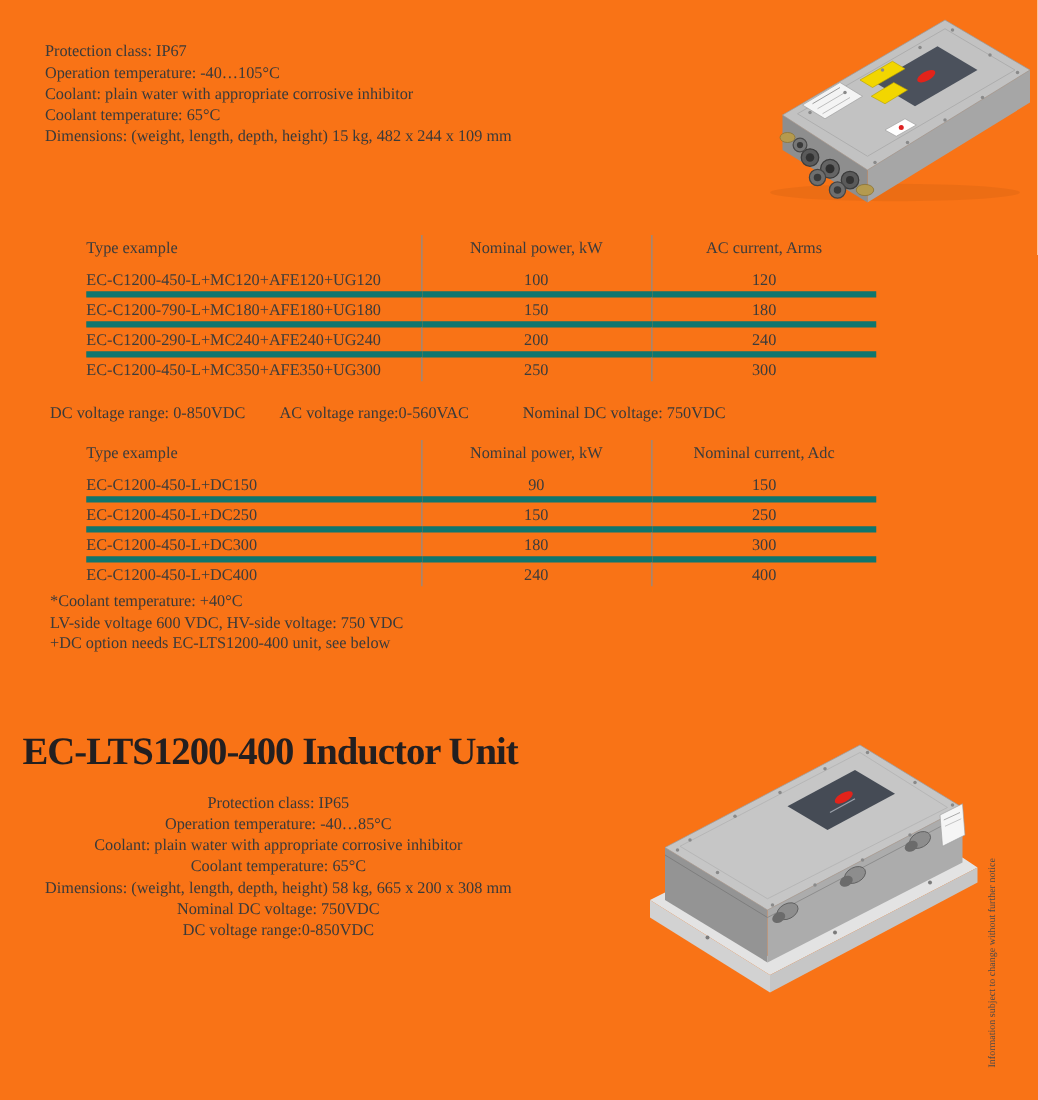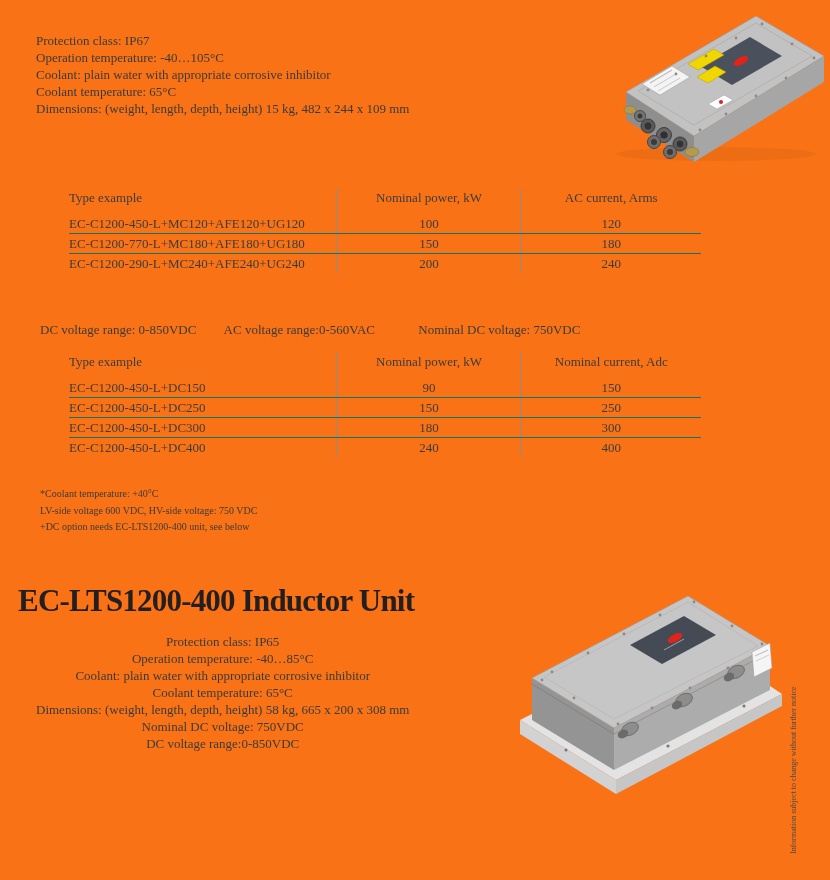--- a/index.html
+++ b/index.html
@@ -16,28 +16,28 @@
   }
   table.spec-table th {
     font-weight:normal; vertical-align:top; padding:2px 0 0 0; height:24px;
   }
   table.spec-table td { height:19px; padding:0; vertical-align:middle; }
   table.spec-table th:first-child, table.spec-table td:first-child { text-align:left; }
   table.spec-table th:nth-child(2), table.spec-table td:nth-child(2),
   table.spec-table th:nth-child(3), table.spec-table td:nth-child(3) { text-align:center; }
   table.spec-table th:nth-child(2), table.spec-table td:nth-child(2),
   table.spec-table th:nth-child(3), table.spec-table td:nth-child(3) { border-left:1px solid #8c8c8c; }
-  table.spec-table tbody tr:not(:last-child) td { border-bottom:1px solid #0f766e; }
+  table.spec-table tbody tr:not(:last-child) td { border-bottom:5px solid #0f766e; }
 
   .voltage-line { position:absolute; left:40px; top:322px; font-size:13px; white-space:nowrap; }
   .voltage-line span { display:inline-block; }
   .voltage-line span + span { margin-left:24px; }
   .voltage-line span:last-child { margin-left:40px; }
 
-  .footnotes { position:absolute; left:40px; top:486px; font-size:10px; line-height:16.5px; }
+  .footnotes { position:absolute; left:40px; top:473px; font-size:13px; line-height:16.5px; }
 
   .section-title {
     position:absolute; left:18px; top:583px;
     font-size:31px; font-weight:bold; letter-spacing:-0.8px; color:#231f20; white-space:nowrap;
   }
 
   .side-note {
     position:absolute; left:798px; bottom:26px;
     transform-origin:0 100%; transform:rotate(-90deg);
     font-size:8px; color:#4a4a4a; white-space:nowrap;
@@ -128,28 +128,33 @@
         <th>AC current, Arms</th>
       </tr>
     </thead>
     <tbody>
       <tr>
         <td>EC-C1200-450-L+MC120+AFE120+UG120</td>
         <td>100</td>
         <td>120</td>
       </tr>
       <tr>
-        <td>EC-C1200-770-L+MC180+AFE180+UG180</td>
+        <td>EC-C1200-790-L+MC180+AFE180+UG180</td>
         <td>150</td>
         <td>180</td>
       </tr>
       <tr>
         <td>EC-C1200-290-L+MC240+AFE240+UG240</td>
         <td>200</td>
         <td>240</td>
+      </tr>
+      <tr>
+        <td>EC-C1200-450-L+MC350+AFE350+UG300</td>
+        <td>250</td>
+        <td>300</td>
       </tr>
     </tbody>
   </table>
 
   <div class="voltage-line">
     <span>DC voltage range: 0-850VDC</span>
     <span>AC voltage range:0-560VAC</span>
     <span>Nominal DC voltage: 750VDC</span>
   </div>
 

